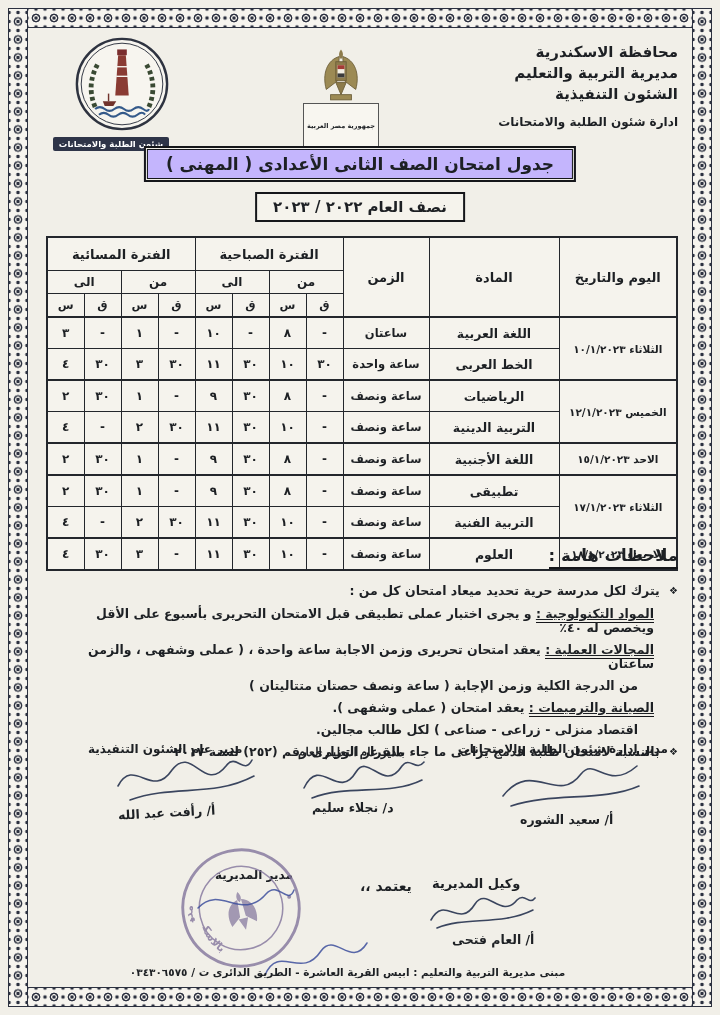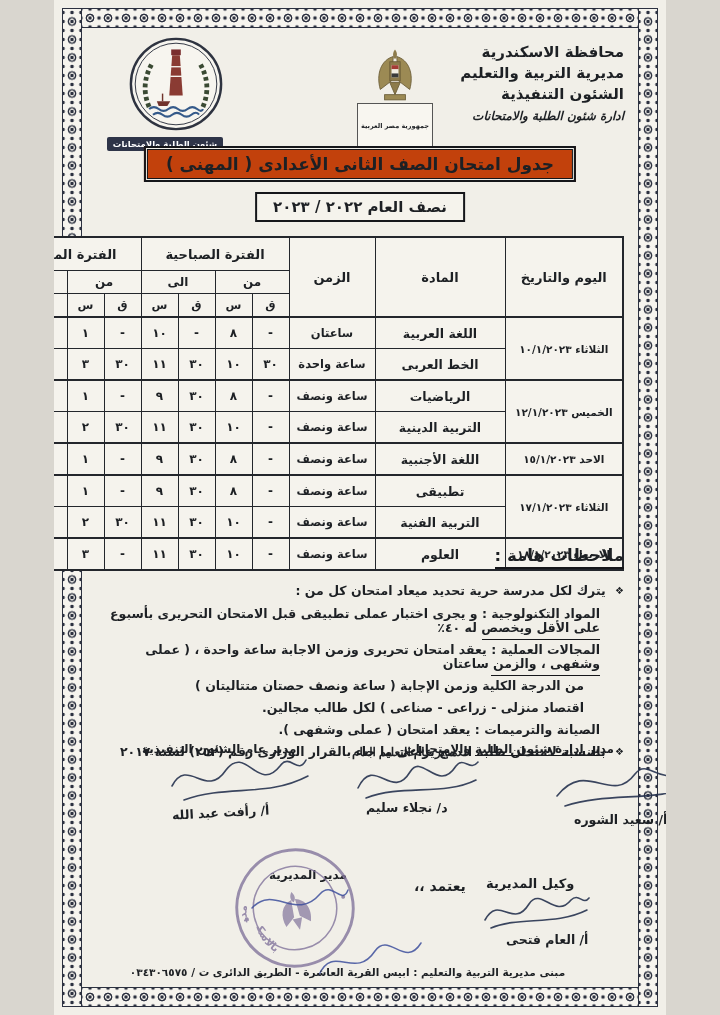--- a/index.html
+++ b/index.html
@@ -1,45 +1,45 @@
 <!DOCTYPE html>
 <html lang="ar" dir="rtl"><head>
 <meta charset="utf-8">
 <style>
   html,body{margin:0;padding:0;background:#d9d6cf;}
-  .page{position:relative;width:612px;height:1015px;background:#f1efe8;overflow:hidden;
+  .page{position:relative;width:720px;height:1015px;background:#f1efe8;overflow:hidden;
         font-family:"DejaVu Sans",sans-serif;color:#1d2024;direction:rtl;margin:0 auto;}
   
   .fr{position:absolute;background-color:#f6f4ee;border:1px solid #2c3140;
       background-image:
         radial-gradient(circle at center, #2c3140 1.6px, transparent 2.1px),
         radial-gradient(circle at center, transparent 2.6px, #2c3140 3.1px, #2c3140 4.1px, transparent 4.7px);
       background-size:9px 9px,18px 18px;background-position:center;}
   .fr-top{top:8px;left:8px;right:8px;height:18px;}
   .fr-bottom{bottom:8px;left:8px;right:8px;height:18px;}
   .fr-left{top:8px;bottom:8px;left:8px;width:18px;}
   .fr-right{top:8px;bottom:8px;right:8px;width:18px;}
 
   
   .org{position:absolute;top:42px;right:42px;text-align:right;font-weight:bold;line-height:21px;}
   .org .l{font-size:15px;}
-  .org .l4{font-size:12px;margin-top:1px;letter-spacing:.3px;font-style:italic;}
+  .org .l4{font-size:12px;margin-top:7px;letter-spacing:.3px;}
 
   .logo-wrap{position:absolute;top:36px;left:52px;width:118px;text-align:center;}
   .logo-ribbon{display:inline-block;background:#2e3448;color:#fff;font-size:8.5px;font-weight:bold;
                padding:2px 6px;margin-top:2px;border-radius:2px;white-space:nowrap;}
 
   .emblem-wrap{position:absolute;top:44px;left:302px;width:78px;text-align:center;}
   .emblem-cap{font-size:6.5px;font-weight:bold;border:1px solid #555;display:inline-block;
               padding:18px 3px;margin-top:1px;background:#f8f6f0;white-space:nowrap;}
 
   
   .title1{position:absolute;top:146px;left:50%;transform:translateX(-50%);
           border:2px solid #15161a;box-shadow:inset 0 0 0 1px #f1efe8, inset 0 0 0 2px #15161a;
-          padding:6px 20px;font-size:17px;font-weight:bold;white-space:nowrap;background:#c2410c;}
+          padding:6px 20px;font-size:17px;font-weight:bold;white-space:nowrap;background:#c4b5fd;}
   .title2{position:absolute;top:192px;left:50%;transform:translateX(-50%);
           border:2px solid #15161a;padding:4px 16px;font-size:15px;font-weight:bold;white-space:nowrap;background:#f5f3ec;}
 
   
   .sched{position:absolute;top:236px;right:42px;width:632px;border-collapse:collapse;table-layout:fixed;
          border:2px solid #23262c;background:#f5f3ed;}
   .sched th,.sched td{border:1px solid #23262c;text-align:center;vertical-align:middle;padding:1px;}
   .sched th{font-size:13px;font-weight:bold;}
   .sched .hq{font-size:11.5px;height:20px;}
   .sched .h1{height:30px;}
@@ -52,21 +52,21 @@
   tr.grp td{border-top:2px solid #23262c;}
 
   
   .notes{position:absolute;top:546px;right:42px;left:42px;}
   .notes-h{display:inline-block;font-size:16.5px;font-weight:bold;border-bottom:2.5px solid #15161a;
            padding-bottom:2px;margin-bottom:7px;}
   .nline{font-size:12.5px;font-weight:bold;line-height:14px;margin-top:8px;}
   .nsub{margin-right:24px;}
   .ncont{margin-right:40px;}
   .bullet{display:inline-block;margin-left:5px;font-size:10px;transform:translateY(-1px);}
-  .u{border-bottom:1.5px solid #15161a;padding-bottom:18px;}
+  .u{border-bottom:1.5px solid #15161a;padding-bottom:1px;text-decoration:underline;}
 
   
   .sig-layer{position:absolute;inset:0;}
   .sig-t{position:absolute;font-size:12px;font-weight:bold;white-space:nowrap;}
   .sig-n{position:absolute;font-size:12.5px;font-weight:bold;white-space:nowrap;}
   .scr{position:absolute;}
   .approve{position:absolute;font-size:14px;font-weight:bold;}
   .stamp{position:absolute;top:845px;left:178px;width:126px;height:126px;opacity:.8;
          transform:rotate(-13deg);}
   .footer{position:absolute;top:966px;left:70px;right:95px;text-align:center;
@@ -280,25 +280,25 @@
     </div>
     <div class="nline nsub">
       <span class="u">المواد التكنولوجية :</span>
       <span>و يجرى اختبار عملى تطبيقى قبل الامتحان التحريرى بأسبوع على الأقل ويخصص له ٤٠٪</span>
     </div>
     <div class="nline nsub">
       <span class="u">المجالات العملية :</span>
       <span>يعقد امتحان تحريرى وزمن الاجابة ساعة واحدة ، ( عملى وشفهى ، والزمن ساعتان</span>
     </div>
     <div class="nline ncont">من الدرجة الكلية وزمن الإجابة ( ساعة ونصف حصتان متتاليتان )</div>
-    <div class="nline ncont">اقتصاد منزلى - زراعى - صناعى ) لكل طالب مجالين.</div>
     <div class="nline nsub">
       <span class="u">الصيانة والترميمات :</span>
       <span>يعقد امتحان ( عملى وشفهى ).</span>
     </div>
+    <div class="nline ncont">اقتصاد منزلى - زراعى - صناعى ) لكل طالب مجالين.</div>
     <div class="nline">
       <span class="bullet">❖</span>
       <span>بالنسبة لامتحان طلبة الدمج يراعى ما جاء بالقرار الوزارى رقم (٢٥٢) لسنة ٢٠١٧</span>
     </div>
   </div>
 
   <div class="sig-layer">
 
     <div class="sig-t" style="top:742px;right:52px;">مدير ادارة شئون الطلبة والامتحانات</div>
     <div class="sig-t" style="top:745px;left:298px;font-family:Liberation Serif, serif;">مدير عام التعليم العام</div>

